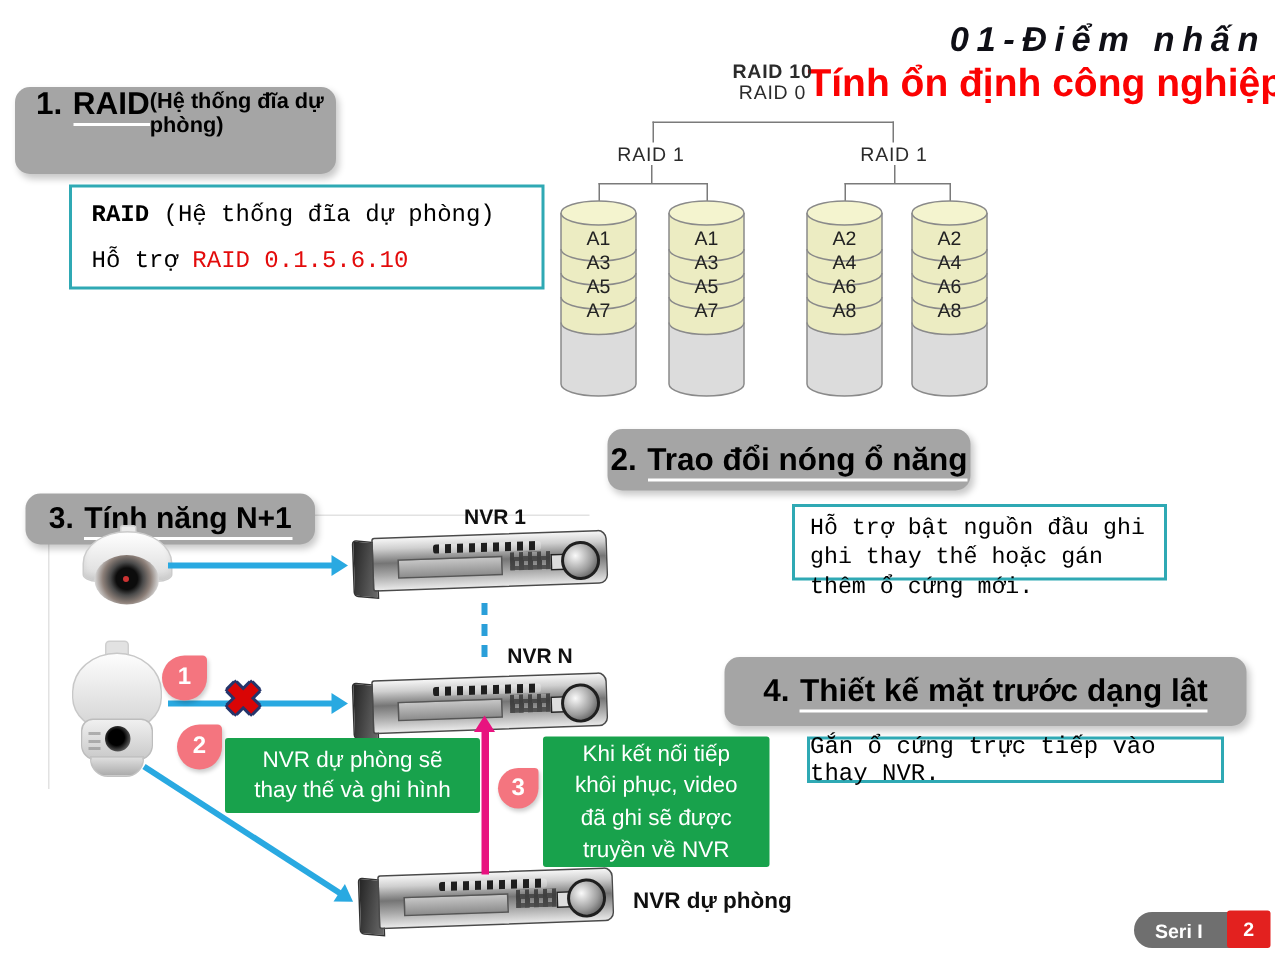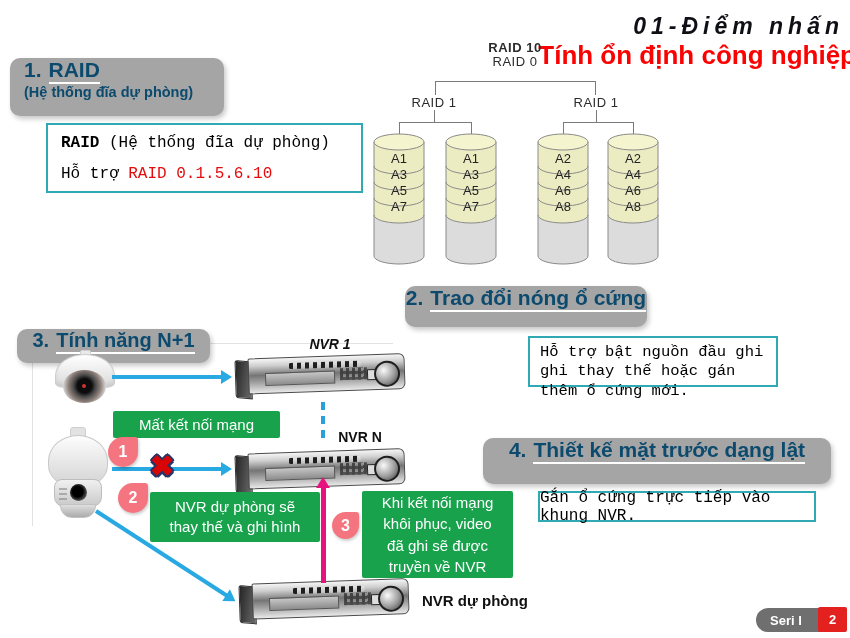--- a/index.html
+++ b/index.html
@@ -5,22 +5,22 @@
   html,body{margin:0;padding:0;background:#fff;}
   .slide{position:relative;width:850px;height:638px;background:#ffffff;overflow:hidden;
          font-family:"Liberation Sans",sans-serif;color:#111;padding-left:12px;}
 
   
   .eyebrow{position:absolute;top:13px;right:18px;font-size:23px;font-weight:bold;
            font-style:italic;letter-spacing:5px;color:#0f0f16;}
   .red-title{position:absolute;top:40px;right:6px;font-size:26px;font-weight:bold;color:#fb0202;}
 
   
-  .gbox{position:absolute;background:#a5a5a5;color:#0c4a6e;font-weight:bold;border-radius:10px;
-        box-shadow:2px 3px 5px rgba(0,0,0,.22);display:flex;flex-direction:column;}
+  .gbox{position:absolute;background:#a5a5a5;color:#000000;font-weight:bold;border-radius:10px;
+        box-shadow:2px 3px 5px rgba(0,0,0,.22);display:flex;justify-content:center;}
   .gbox .pre{margin-right:7px;}
   .gbox .ul{border-bottom:2px solid #fff;padding-bottom:1px;}
   .gb1{left:10px;top:58px;width:200px;height:58px;padding-left:14px;}
   .gb1 .l1{font-size:21px;line-height:1.15;}
   .gb1 .l2{font-size:14.5px;margin-top:2px;}
   .gb2{left:405px;top:286px;width:242px;height:41px;align-items:center;font-size:21px;}
   .gb3{left:17px;top:329px;width:193px;height:34px;align-items:center;font-size:20px;}
   .gb4{left:483px;top:438px;width:348px;height:46px;align-items:center;font-size:21px;}
 
   
@@ -192,51 +192,51 @@
     <path d="M1 33 A25 8 0 0 0 51 33 M1 49 A25 8 0 0 0 51 49 M1 65 A25 8 0 0 0 51 65 M1 82 A25 8 0 0 0 51 82" fill="none" stroke="#8a8a8a"></path>
     <path d="M1 9 V123 A25 8 0 0 0 51 123 V9" fill="none" stroke="#8a8a8a"></path>
     <ellipse cx="26" cy="9" rx="25" ry="8" fill="#f4f4cf" stroke="#8a8a8a"></ellipse>
     <text x="26" y="30" text-anchor="middle" font-size="13" fill="#222">A2</text>
     <text x="26" y="46" text-anchor="middle" font-size="13" fill="#222">A4</text>
     <text x="26" y="62" text-anchor="middle" font-size="13" fill="#222">A6</text>
     <text x="26" y="78" text-anchor="middle" font-size="13" fill="#222">A8</text>
   </svg>
 
   <div class="gbox gb2">
-    <div><span class="pre">2.</span><span class="ul">Trao đổi nóng ổ cứng</span></div>
+    <div><span class="pre">2.</span><span class="ul">Trao đổi nóng ổ năng</span></div>
   </div>
   <div class="tbox t2">Hỗ trợ bật nguồn đầu ghi ghi thay thế hoặc gán thêm ổ cứng mới.</div>
 
   <div class="panel3"></div>
   <div class="gbox gb3">
     <div><span class="pre">3.</span><span class="ul">Tính năng N+1</span></div>
   </div>
 
   <div class="gbox gb4">
     <div><span class="pre">4.</span><span class="ul">Thiết kế mặt trước dạng lật</span></div>
   </div>
-  <div class="tbox t4">Gắn ổ cứng trực tiếp vào khung NVR.</div>
+  <div class="tbox t4">Gắn ổ cứng trực tiếp vào thay NVR.</div>
 
   <div class="dome">
     <div class="dome-nub"></div>
     <div class="dome-top"></div>
     <div class="dome-glass"></div>
     <div class="dome-dot"></div>
   </div>
   <div class="ptz">
     <div class="ptz-cap"></div>
     <div class="ptz-dome"></div>
     <div class="ptz-mid">
       <div class="ptz-ir"></div>
       <div class="ptz-lens"></div>
     </div>
     <div class="ptz-btm"></div>
   </div>
 
-  <div class="dev-label" style="left:300px;top:336px;width:60px;text-align:center;font-style:italic;">NVR 1</div>
+  <div class="dev-label" style="left:300px;top:336px;width:60px;text-align:center;">NVR 1</div>
   <div class="nvr" style="left:235px;top:353px;">
     <div class="nvr-left"></div>
     <div class="nvr-body">
       <div class="nvr-vents"></div>
       <div class="nvr-slot"></div>
       <div class="nvr-btns"></div>
       <div class="nvr-usb"></div>
       <div class="nvr-knob"></div>
     </div>
   </div>
@@ -265,23 +265,22 @@
   </div>
   <div class="dev-label" style="left:422px;top:592px;font-size:15px;">NVR dự phòng</div>
 
   <div class="harrow a1"></div>
   <div class="harrow a2"></div>
   <div class="xmark">✖</div>
   <div class="dash"></div>
   <div class="harrow adiag"></div>
   <div class="uparrow"></div>
 
-  <div class="green g1">Mất kết nối mạng</div>
   <div class="badge b1">1</div>
   <div class="badge b2">2</div>
   <div class="green g2">NVR dự phòng sẽ thay thế và ghi hình</div>
   <div class="badge b3">3</div>
-  <div class="green g3">Khi kết nối mạng khôi phục, video đã ghi sẽ được truyền về NVR</div>
+  <div class="green g3">Khi kết nối tiếp khôi phục, video đã ghi sẽ được truyền về NVR</div>
 
   <div class="footer-pill">Seri I</div>
   <div class="footer-page">2</div>
 
 </div>
 
 </body></html>

